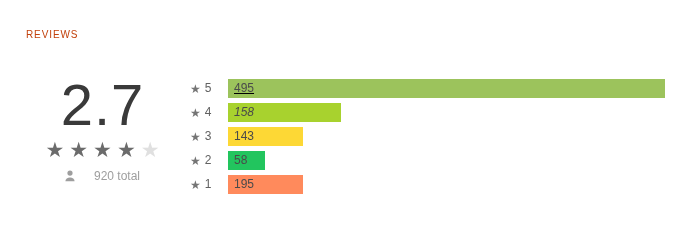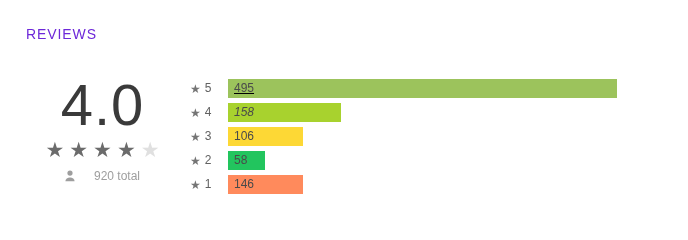--- a/index.html
+++ b/index.html
@@ -21,24 +21,24 @@
     height: 221px;
     background: #ffffff;
     box-sizing: border-box;
   }
 
   
   .section-title {
     position: absolute;
     left: 26px;
     top: 27px;
-    font-size: 14px;
+    font-size: 10px;
     line-height: 15px;
     letter-spacing: 0.9px;
-    color: #6d28d9;
+    color: #c2410c;
     font-weight: 400;
     white-space: nowrap;
     text-align: right;
   }
 
   
   .rating-summary {
     position: absolute;
     left: 20px;
     top: 74px;
@@ -135,21 +135,21 @@
 </style>
 </head>
 <body>
 
 <div class="reviews-panel">
 
   <div class="section-title">REVIEWS</div>
 
   <div class="rating-summary">
 
-    <div class="rating-score">4.0</div>
+    <div class="rating-score">2.7</div>
 
     <div class="summary-stars">
       <span class="star-glyph star-filled">★</span>
       <span class="star-glyph star-filled">★</span>
       <span class="star-glyph star-filled">★</span>
       <span class="star-glyph star-filled">★</span>
       <span class="star-glyph star-empty">★</span>
     </div>
 
     <div class="total-row">
@@ -163,59 +163,59 @@
     </div>
   </div>
 
   <div class="histogram">
 
     <div class="hist-row">
       <span class="row-label">
         <span class="star-glyph">★</span>
         <span class="row-star-num">5</span>
       </span>
-      <span class="bar" style="width:389px;background:#9cc35c;text-decoration:underline;">
+      <span class="bar" style="width:437px;background:#9cc35c;text-decoration:underline;">
         <span class="bar-value">495</span>
       </span>
     </div>
 
     <div class="hist-row">
       <span class="row-label">
         <span class="star-glyph">★</span>
         <span class="row-star-num">4</span>
       </span>
       <span class="bar" style="width:113px;background:#a8d22e;font-style:italic;">
         <span class="bar-value">158</span>
       </span>
     </div>
 
     <div class="hist-row">
       <span class="row-label">
         <span class="star-glyph">★</span>
         <span class="row-star-num">3</span>
       </span>
       <span class="bar" style="width:75px;background:#fdd835;">
-        <span class="bar-value">106</span>
+        <span class="bar-value">143</span>
       </span>
     </div>
 
     <div class="hist-row">
       <span class="row-label">
         <span class="star-glyph">★</span>
         <span class="row-star-num">2</span>
       </span>
       <span class="bar" style="width:37px;background:#22c55e;">
         <span class="bar-value">58</span>
       </span>
     </div>
 
     <div class="hist-row">
       <span class="row-label">
         <span class="star-glyph">★</span>
         <span class="row-star-num">1</span>
       </span>
       <span class="bar" style="width:75px;background:#ff8a5c;">
-        <span class="bar-value">146</span>
+        <span class="bar-value">195</span>
       </span>
     </div>
 
   </div>
 </div>
 
 </body></html>

